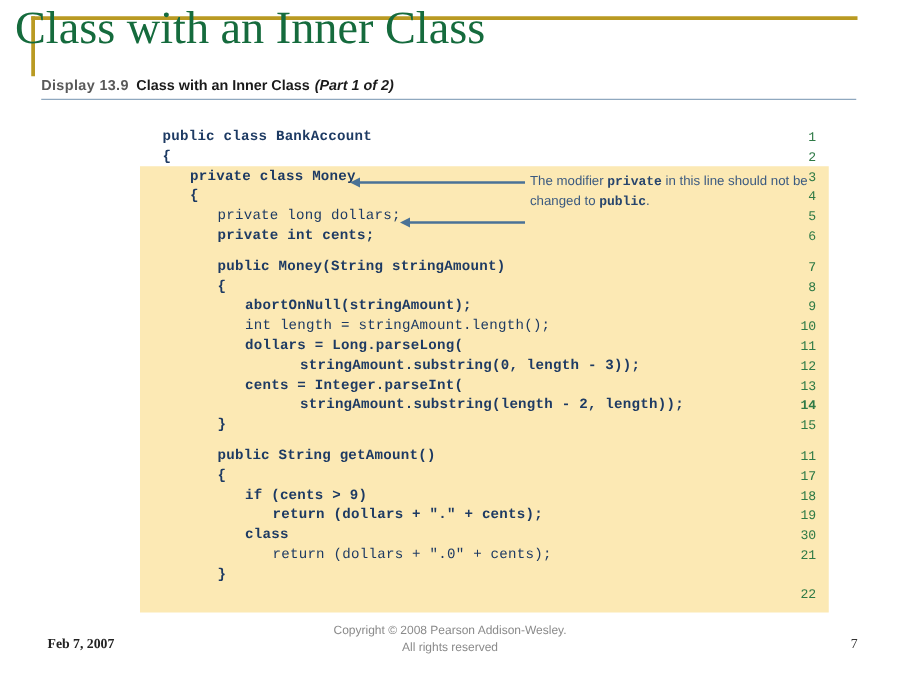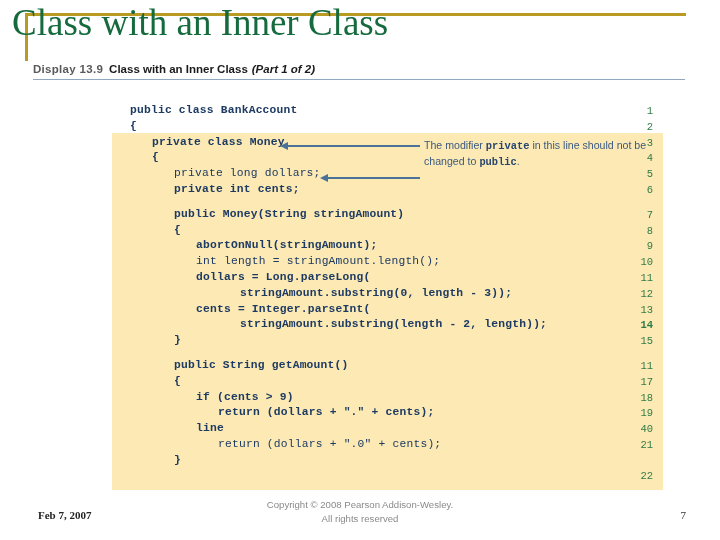--- a/index.html
+++ b/index.html
@@ -231,22 +231,22 @@
       <div class="ln" style="top: 239.2px;">15</div>
       <div class="cl b" style="top: 238.2px; left: 134px;">}</div>
       <div class="ln" style="top: 264px;">11</div>
       <div class="cl b" style="top: 263px; left: 134px;">public String getAmount()</div>
       <div class="ln" style="top: 279.8px;">17</div>
       <div class="cl b" style="top: 278.8px; left: 134px;">{</div>
       <div class="ln" style="top: 295.6px; margin-left: 32px;">18</div>
       <div class="cl b" style="top: 294.6px; left: 156px;">if (cents &gt; 9)</div>
       <div class="ln" style="top: 311.4px;">19</div>
       <div class="cl b" style="top: 310.4px; left: 178px;">return (dollars + "." + cents);</div>
-      <div class="ln" style="top: 327.2px;">40</div>
-      <div class="cl b" style="top: 326.2px; left: 156px;">line</div>
+      <div class="ln" style="top: 327.2px;">30</div>
+      <div class="cl b" style="top: 326.2px; left: 156px;">class</div>
       <div class="ln" style="top: 343px; margin-left: 40px;">21</div>
       <div class="cl" style="top: 342px; left: 178px;">return (dollars + ".0" + cents);</div>
       <div class="ln" style="top: 374px; text-align: right;">22</div>
       <div class="cl b" style="top: 357.8px; left: 134px;">}</div>
     </div>
 </div>
 
 <div id="annotations">
 
   <div class="leader" style="left:288px; top:145px; width:132px;"></div>

